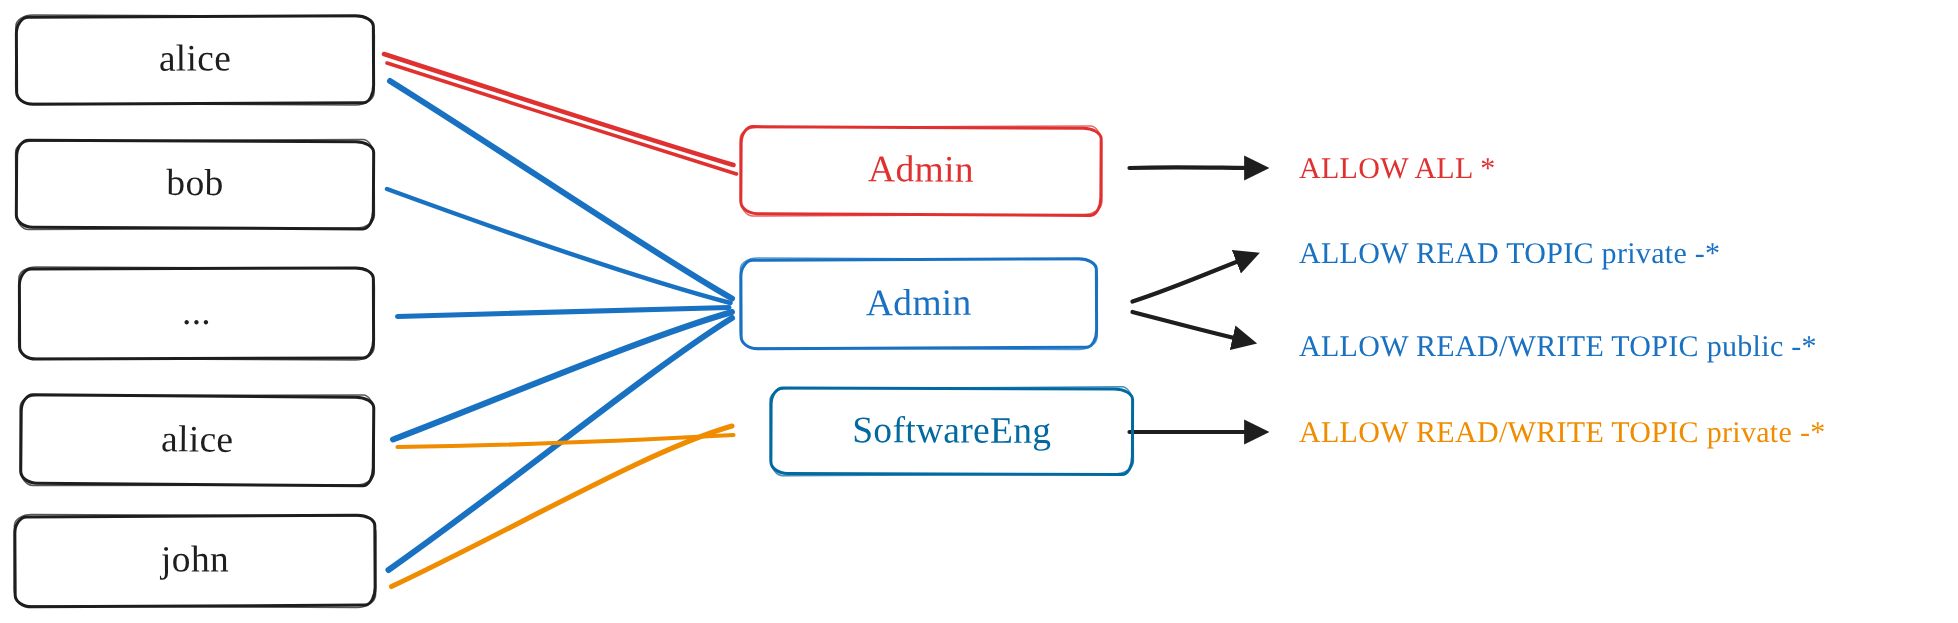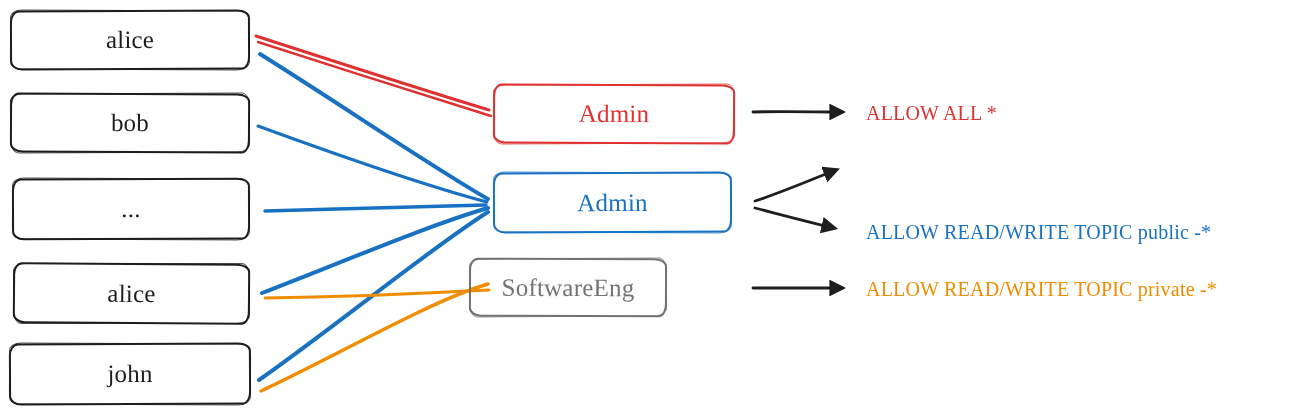--- a/index.html
+++ b/index.html
@@ -116,21 +116,22 @@
   <div class="box" style="left:9px; top:343px; width:242px; height:62px; --tilt:-0.3deg; --wob:0.55deg">
     <span class="label">john</span>
   </div>
 
   <div class="box" style="left:493px; top:84px; width:242px; height:60px; color:#e03131; --tilt:0.3deg; --wob:-0.55deg">
     <span class="label">Admin</span>
   </div>
   <div class="box" style="left:493px; top:172px; width:239px; height:61px; color:#1971c2; --tilt:-0.25deg; --wob:0.5deg">
     <span class="label">Admin</span>
   </div>
-  <div class="box" style="left:469px; top:258px; width:198px; height:59px; color:#737373; --tilt:0.2deg; --wob:-0.5deg">
+  <div class="box" style="left:513px; top:258px; width:243px; height:59px; color:#0369a1; --tilt:0.2deg; --wob:-0.5deg">
     <span class="label">SoftwareEng</span>
   </div>
 
   <div class="perm" style="left:866px; top:113px; color:#e03131">ALLOW ALL *</div>
+  <div class="perm" style="left:866px; top:170px; color:#1971c2">ALLOW READ TOPIC private -*</div>
   <div class="perm" style="left:866px; top:289px; color:#f08c00">ALLOW READ/WRITE TOPIC private -*</div>
   <div class="perm" style="left:866px; top:232px; color:#1971c2">ALLOW READ/WRITE TOPIC public -*</div>
 
 </div>
 
 </body></html>

